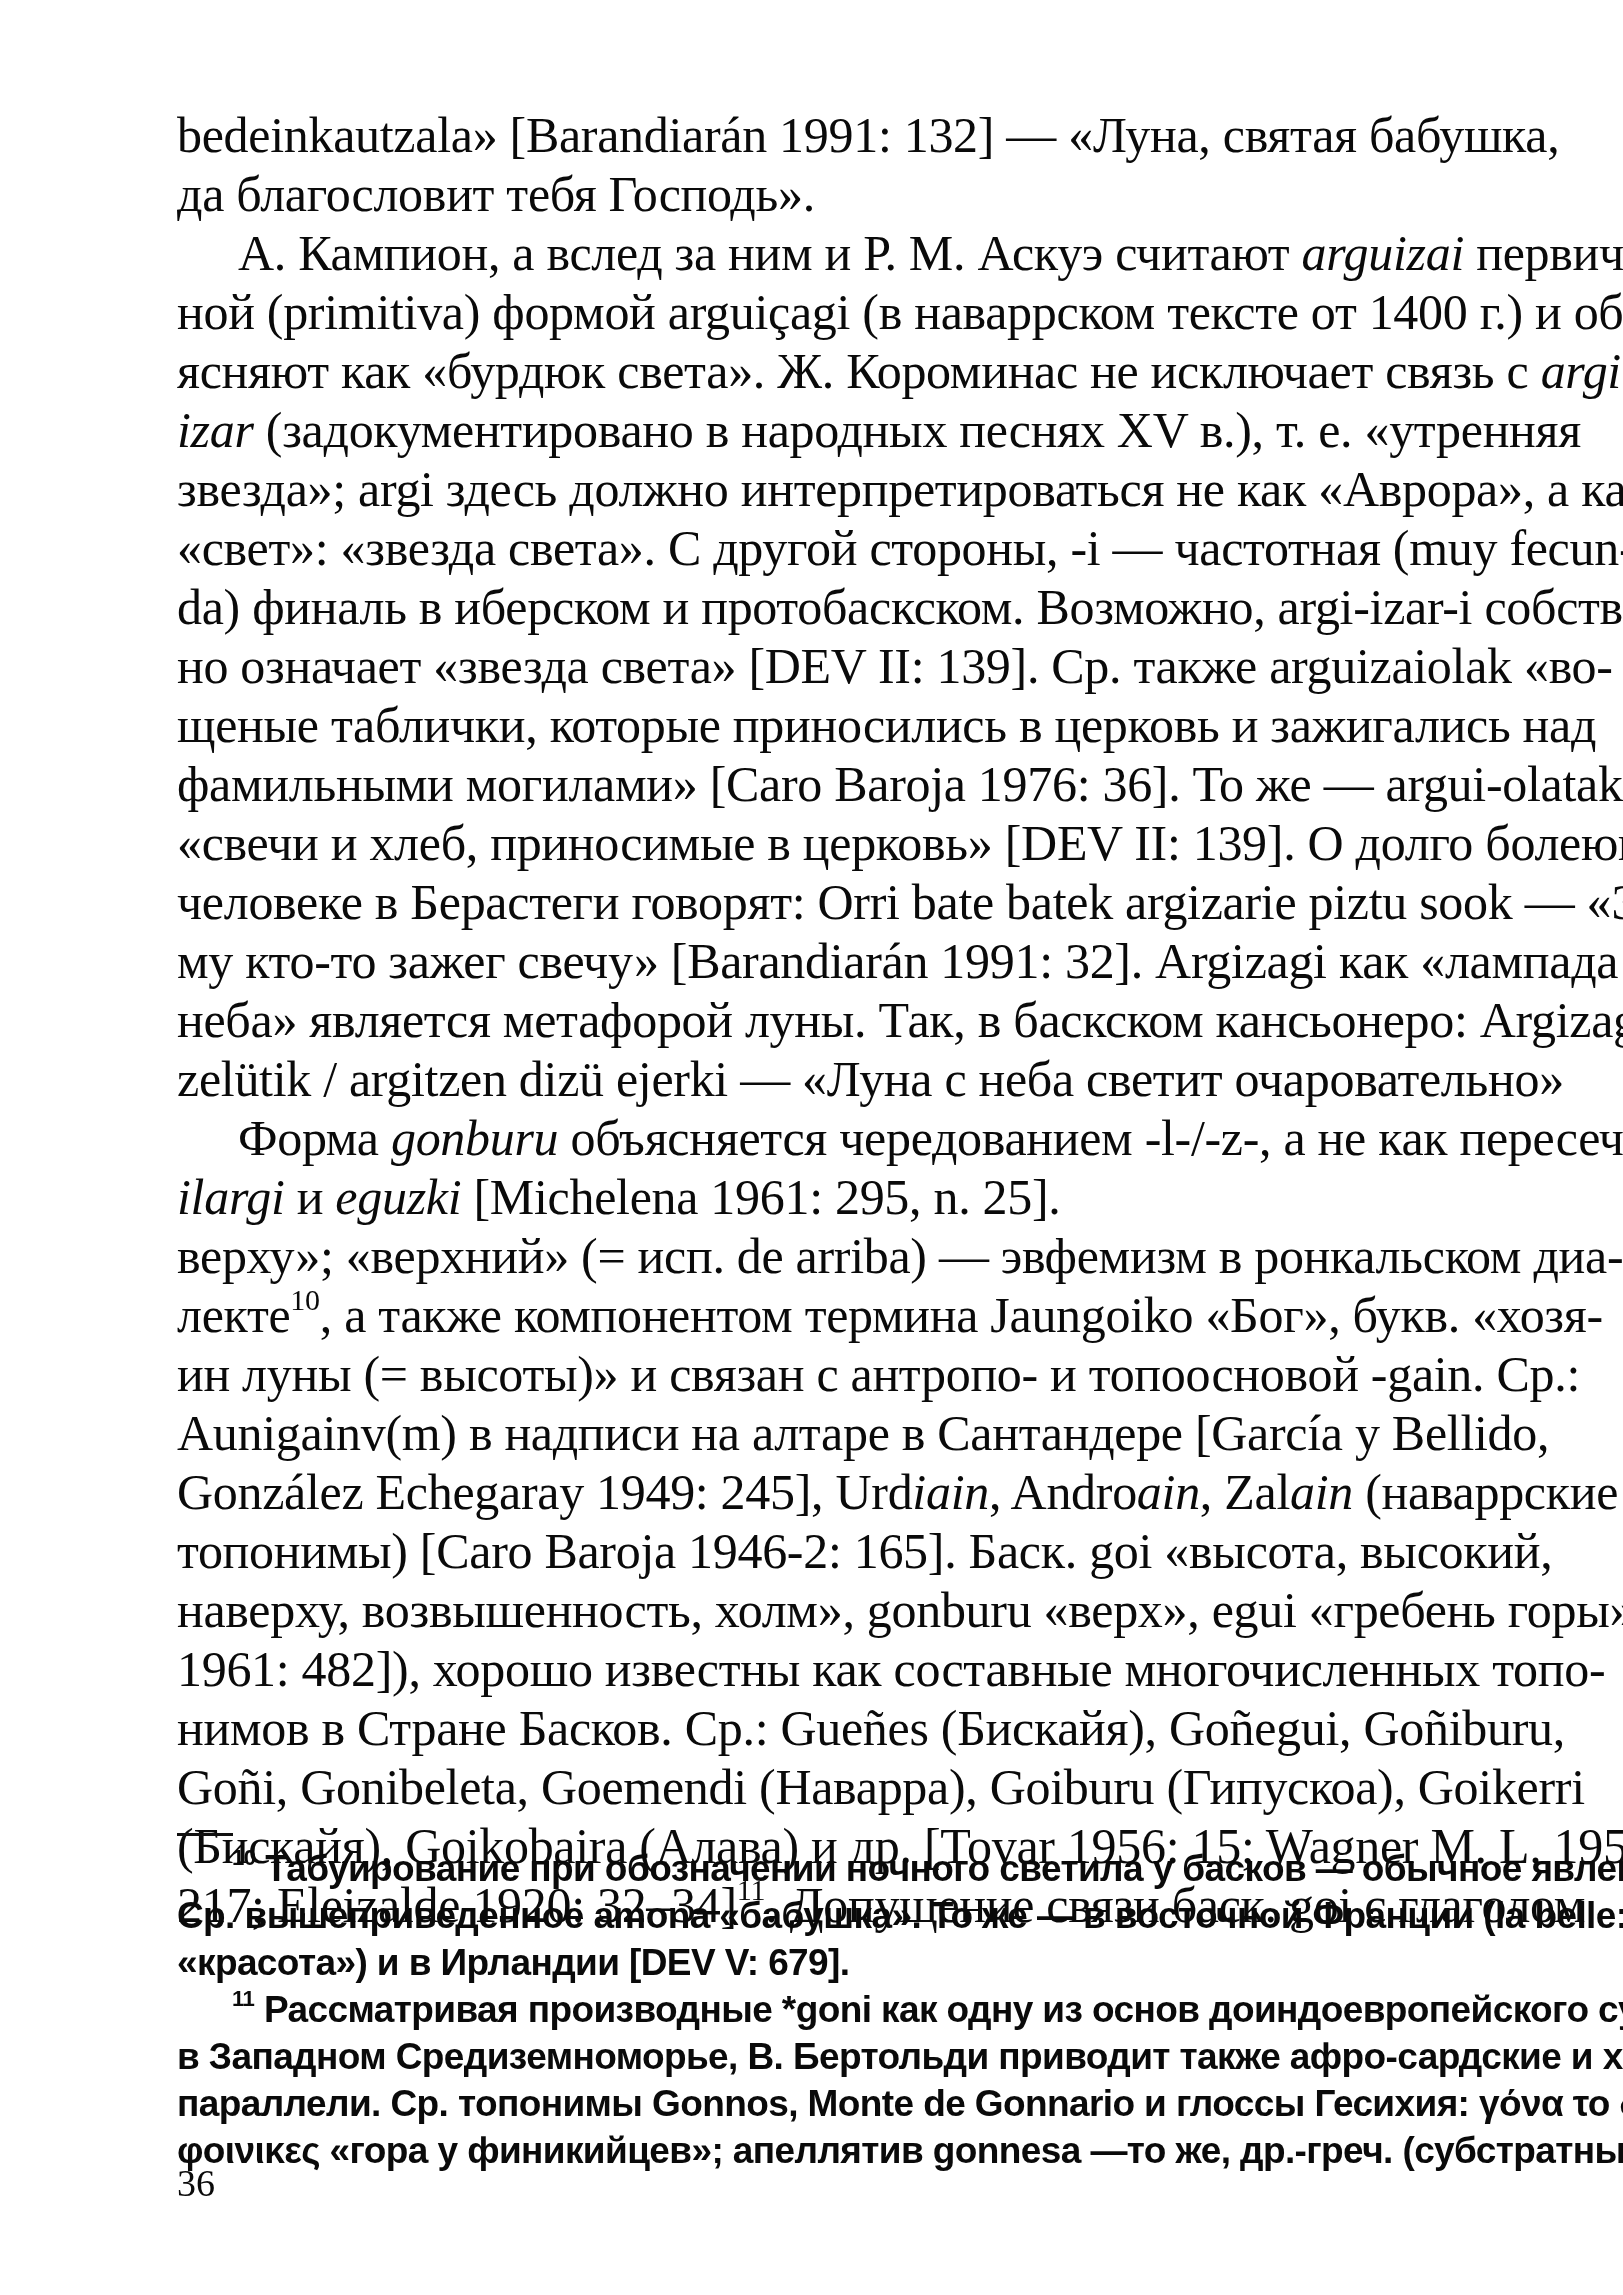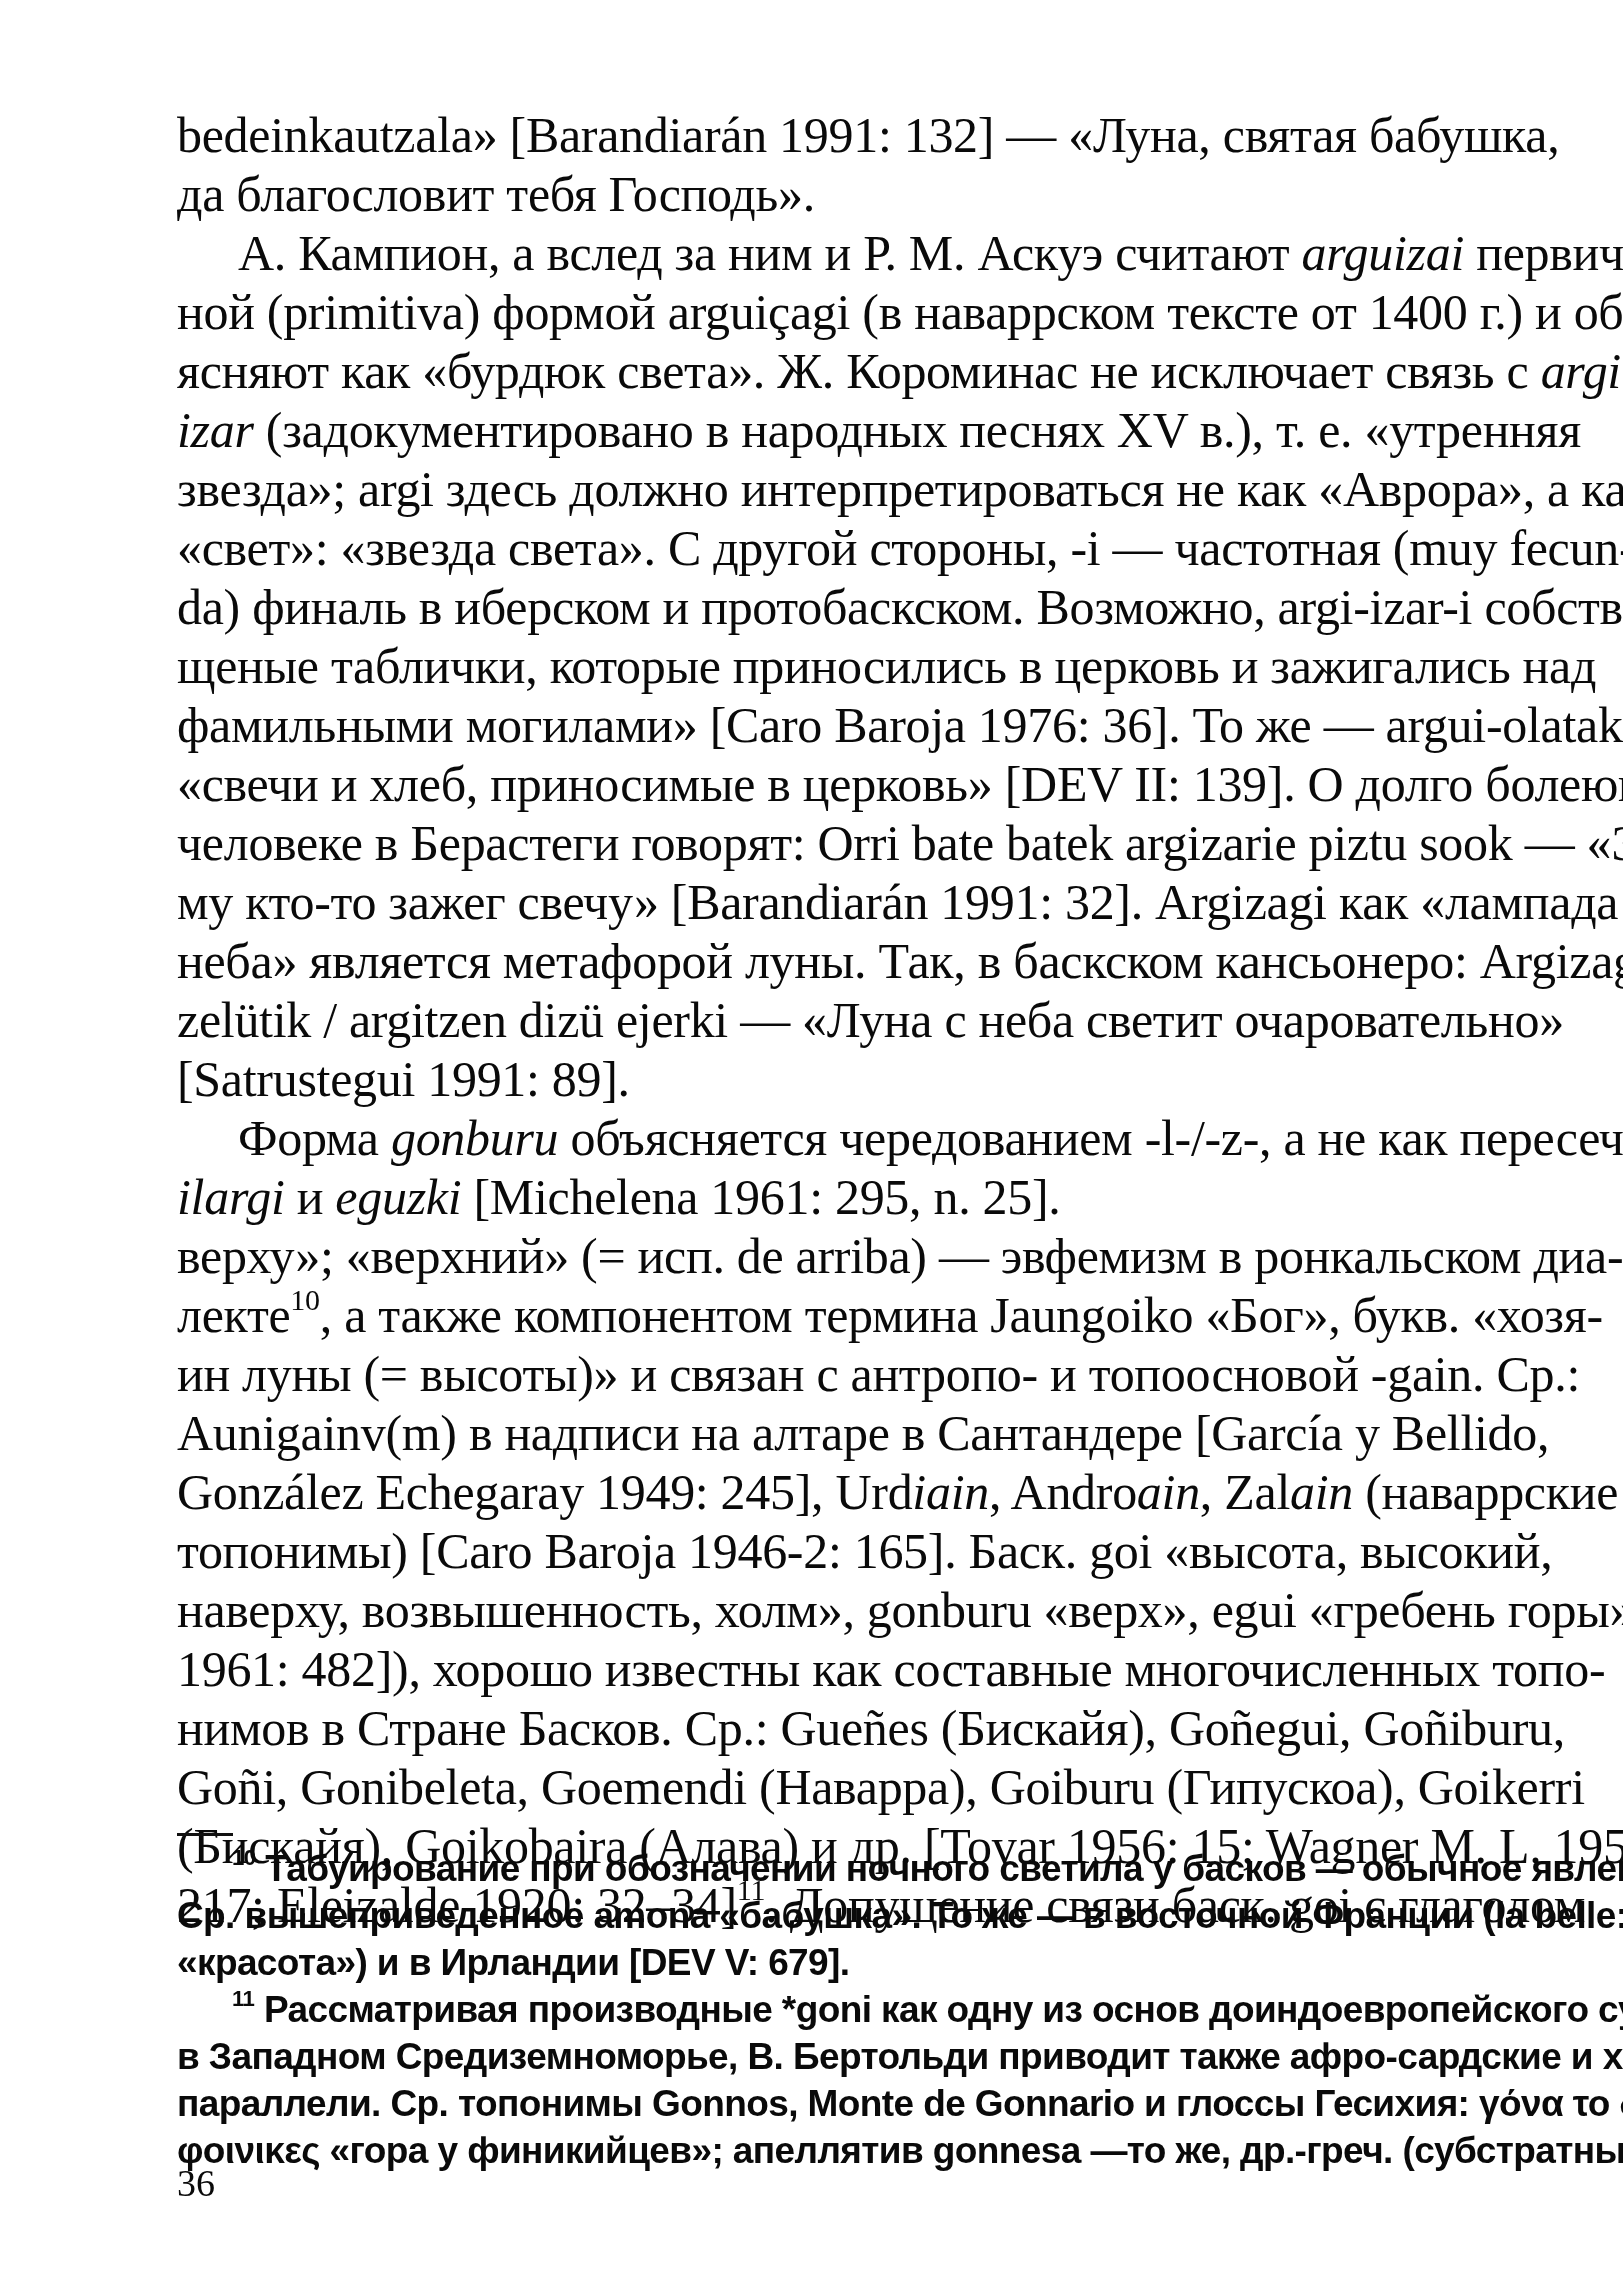--- a/index.html
+++ b/index.html
@@ -44,28 +44,28 @@
   <div class="body-text" id="body-text">
       <span class="line">bedeinkautzala» [Barandiarán 1991: 132] — «Луна, святая бабушка,</span>
       <span class="line last">да благословит тебя Господь».</span>
       <span class="line ind">А. Кампион, а вслед за ним и Р. М. Аскуэ считают <i>arguizai</i> первич-</span>
       <span class="line">ной (primitiva) формой arguiçagi (в наваррском тексте от 1400 г.) и объ-</span>
       <span class="line">ясняют как «бурдюк света». Ж. Короминас не исключает связь с <i>argi</i></span>
       <span class="line"><i>izar</i> (задокументировано в народных песнях XV в.), т. е. «утренняя</span>
       <span class="line">звезда»; argi здесь должно интерпретироваться не как «Аврора», а как</span>
       <span class="line">«свет»: «звезда света». С другой стороны, -i — частотная (muy fecun-</span>
       <span class="line">da) финаль в иберском и протобаскском. Возможно, argi-izar-i собствен-</span>
+      <span class="line">но означает «звезда света» [DEV II: 139]. Ср. также arguizaiolak «во-</span>
       <span class="line">щеные таблички, которые приносились в церковь и зажигались над</span>
       <span class="line">фамильными могилами» [Caro Baroja 1976: 36]. То же — argui-olatak</span>
       <span class="line">«свечи и хлеб, приносимые в церковь» [DEV II: 139]. О долго болеющем</span>
       <span class="line">человеке в Берастеги говорят: Orri bate batek argizarie piztu sook — «Это-</span>
       <span class="line">му кто-то зажег свечу» [Barandiarán 1991: 32]. Argizagi как «лампада</span>
       <span class="line">неба» является метафорой луны. Так, в баскском кансьонеро: Argizagiak</span>
       <span class="line">zelütik / argitzen dizü ejerki — «Луна с неба светит очаровательно»</span>
-      <span class="line last">[Satrustegui 1991: 89].</span>
       <span class="line ind">Форма <i>gonburu</i> объясняется чередованием -l-/-z-, а не как пересечение</span>
       <span class="line last"><i>ilargi</i> и <i>eguzki</i> [Michelena 1961: 295, n. 25].</span>
       <span class="line">верху»; «верхний» (= исп. de arriba) — эвфемизм в ронкальском диа-</span>
       <span class="line">лекте<sup>10</sup>, а также компонентом термина Jaungoiko «Бог», букв. «хозя-</span>
       <span class="line">ин луны (= высоты)» и связан с антропо- и топоосновой -gain. Ср.:</span>
       <span class="line">Aunigainv(m) в надписи на алтаре в Сантандере [García y Bellido,</span>
       <span class="line">González Echegaray 1949: 245], Urd<i>iain</i>, Andro<i>ain</i>, Zal<i>ain</i> (наваррские</span>
       <span class="line">топонимы) [Caro Baroja 1946-2: 165]. Баск. goi «высота, высокий,</span>
       <span class="line">наверху, возвышенность, холм», gonburu «верх», egui «гребень горы»,</span>
       <span class="line">1961: 482]), хорошо известны как составные многочисленных топо-</span>

